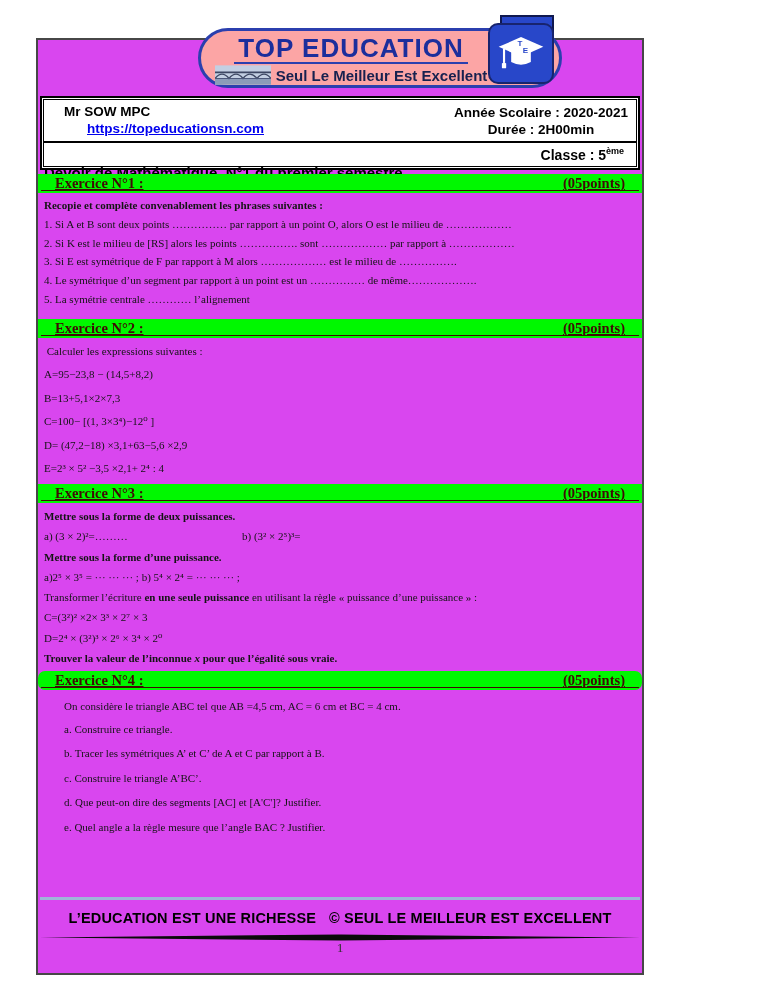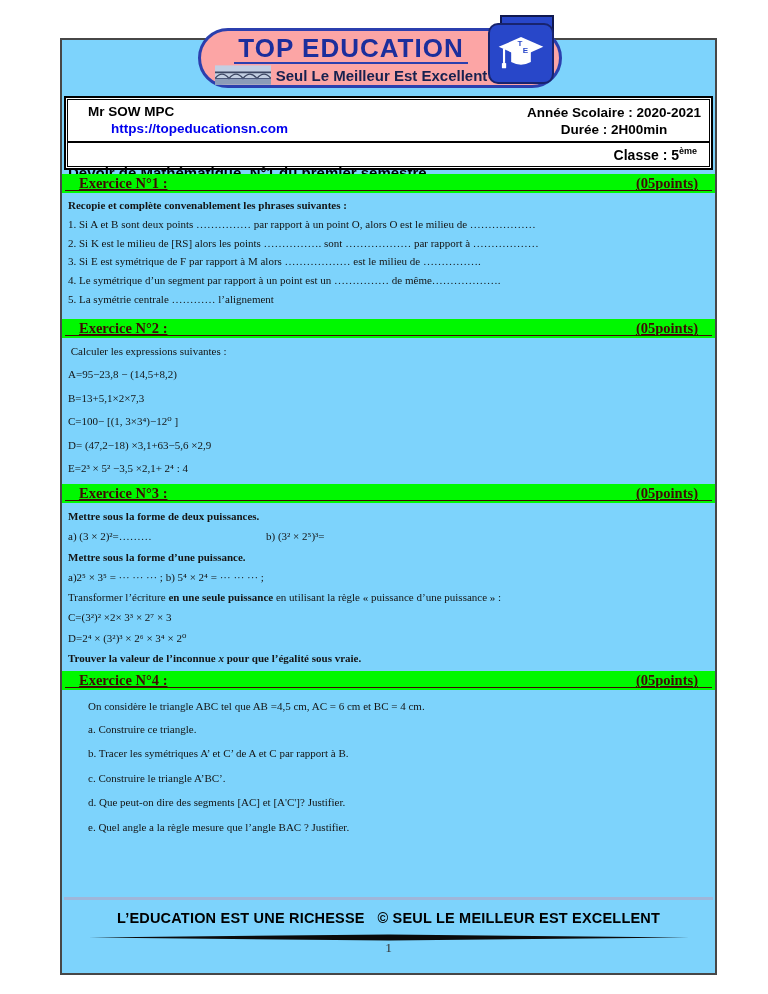--- a/index.html
+++ b/index.html
@@ -4,29 +4,29 @@
 <style>
   html,body{margin:0;padding:0;}
   body{width:768px;height:994px;background:#fff;overflow:hidden;}
   .page{position:relative;width:768px;height:994px;background:#fff;
         font-family:"Liberation Serif","DejaVu Serif",serif;color:#141414;}
   .t{white-space:pre-wrap;}
   .bold{font-weight:bold;}
   .italic{font-style:italic;}
 
   
-  .frame{position:absolute;left:36px;top:38px;width:657px;height:937px;
-         border:2px solid #474747;background:#7dd3fc;box-sizing:border-box;margin-left:24px;}
+  .frame{position:absolute;left:36px;top:38px;width:608px;height:937px;
+         border:2px solid #474747;background:#d946ef;box-sizing:border-box;}
 
   
   .header-table{margin:56px 2px 0 2px;border:2px solid #000;padding:1px;background:#fff;}
   .ht-inner{border:1px solid #000;}
   .ht-row1{display:flex;justify-content:space-between;padding:4px 8px 3px 8px;}
   .teacher{font:bold 13.5px "Liberation Sans",sans-serif;padding-left:12px;color:#000;}
-  .website{font:bold 13.5px "Liberation Sans",sans-serif;color:#0000ee;display:inline-block;margin-top:2px;cursor:pointer;padding-left:35px;}
+  .website{font:bold 13.5px "Liberation Sans",sans-serif;color:#0000ee;text-decoration:underline;display:inline-block;margin-top:2px;cursor:pointer;padding-left:35px;}
   .ht-right{text-align:center;font:bold 13.5px "Liberation Sans",sans-serif;color:#000;}
   .ht-right div{line-height:17px;}
   .ht-row2{border-top:2px solid #000;position:relative;height:23px;}
   .exam-title{position:absolute;left:0;right:0;top:21px;text-align:left;
               font:bold 15px "Liberation Sans",sans-serif;color:#000;}
   .class-label{position:absolute;right:12px;top:3px;font:bold 14px "Liberation Sans",sans-serif;color:#000;}
   .class-label sup{font-size:9px;}
 
   
   .ex-bar{margin-top:4px;background:#00f800;position:relative;height:19px;
@@ -136,21 +136,21 @@
         <span class="t">b) (3² × 2⁵)³=</span>
       </div>
       <div class="bold t">Mettre sous la forme d’une puissance.</div>
       <div class="t">a)2⁵ × 3⁵ = ··· ··· ··· ; b) 5⁴ × 2⁴ = ··· ··· ··· ;</div>
       <div><span class="t">Transformer l’écriture </span><span class="bold t">en une seule puissance</span><span class="t"> en utilisant la règle « puissance d’une puissance » :</span></div>
       <div class="t">C=(3²)² ×2× 3³ × 2⁷ × 3</div>
       <div class="t">D=2⁴ × (3²)³ × 2⁶ × 3⁴ × 2⁰</div>
       <div class="bold"><span class="t">Trouver la valeur de l’inconnue </span><span class="t italic">x</span><span class="t"> pour que l’égalité sous vraie.</span></div>
     </div>
 
-    <div class="ex-bar" style="margin-top:3px;">
+    <div class="ex-bar" style="margin-top:3px;border-radius:7px;">
       <span class="t">Exercice N°4 :</span>
       <span class="t">(05points)</span>
     </div>
     <div class="ex-body ex4">
       <div class="ex4-intro t">On considère le triangle ABC tel que AB =4,5 cm, AC = 6 cm et BC = 4 cm.</div>
       <div class="ex4-item t">a. Construire ce triangle.</div>
       <div class="ex4-item t">b. Tracer les symétriques A’ et C’ de A et C par rapport à B.</div>
       <div class="ex4-item t">c. Construire le triangle A’BC’.</div>
       <div class="ex4-item t">d. Que peut-on dire des segments [AC] et [A'C']? Justifier.</div>
       <div class="ex4-item t">e. Quel angle a la règle mesure que l’angle BAC ? Justifier.</div>

